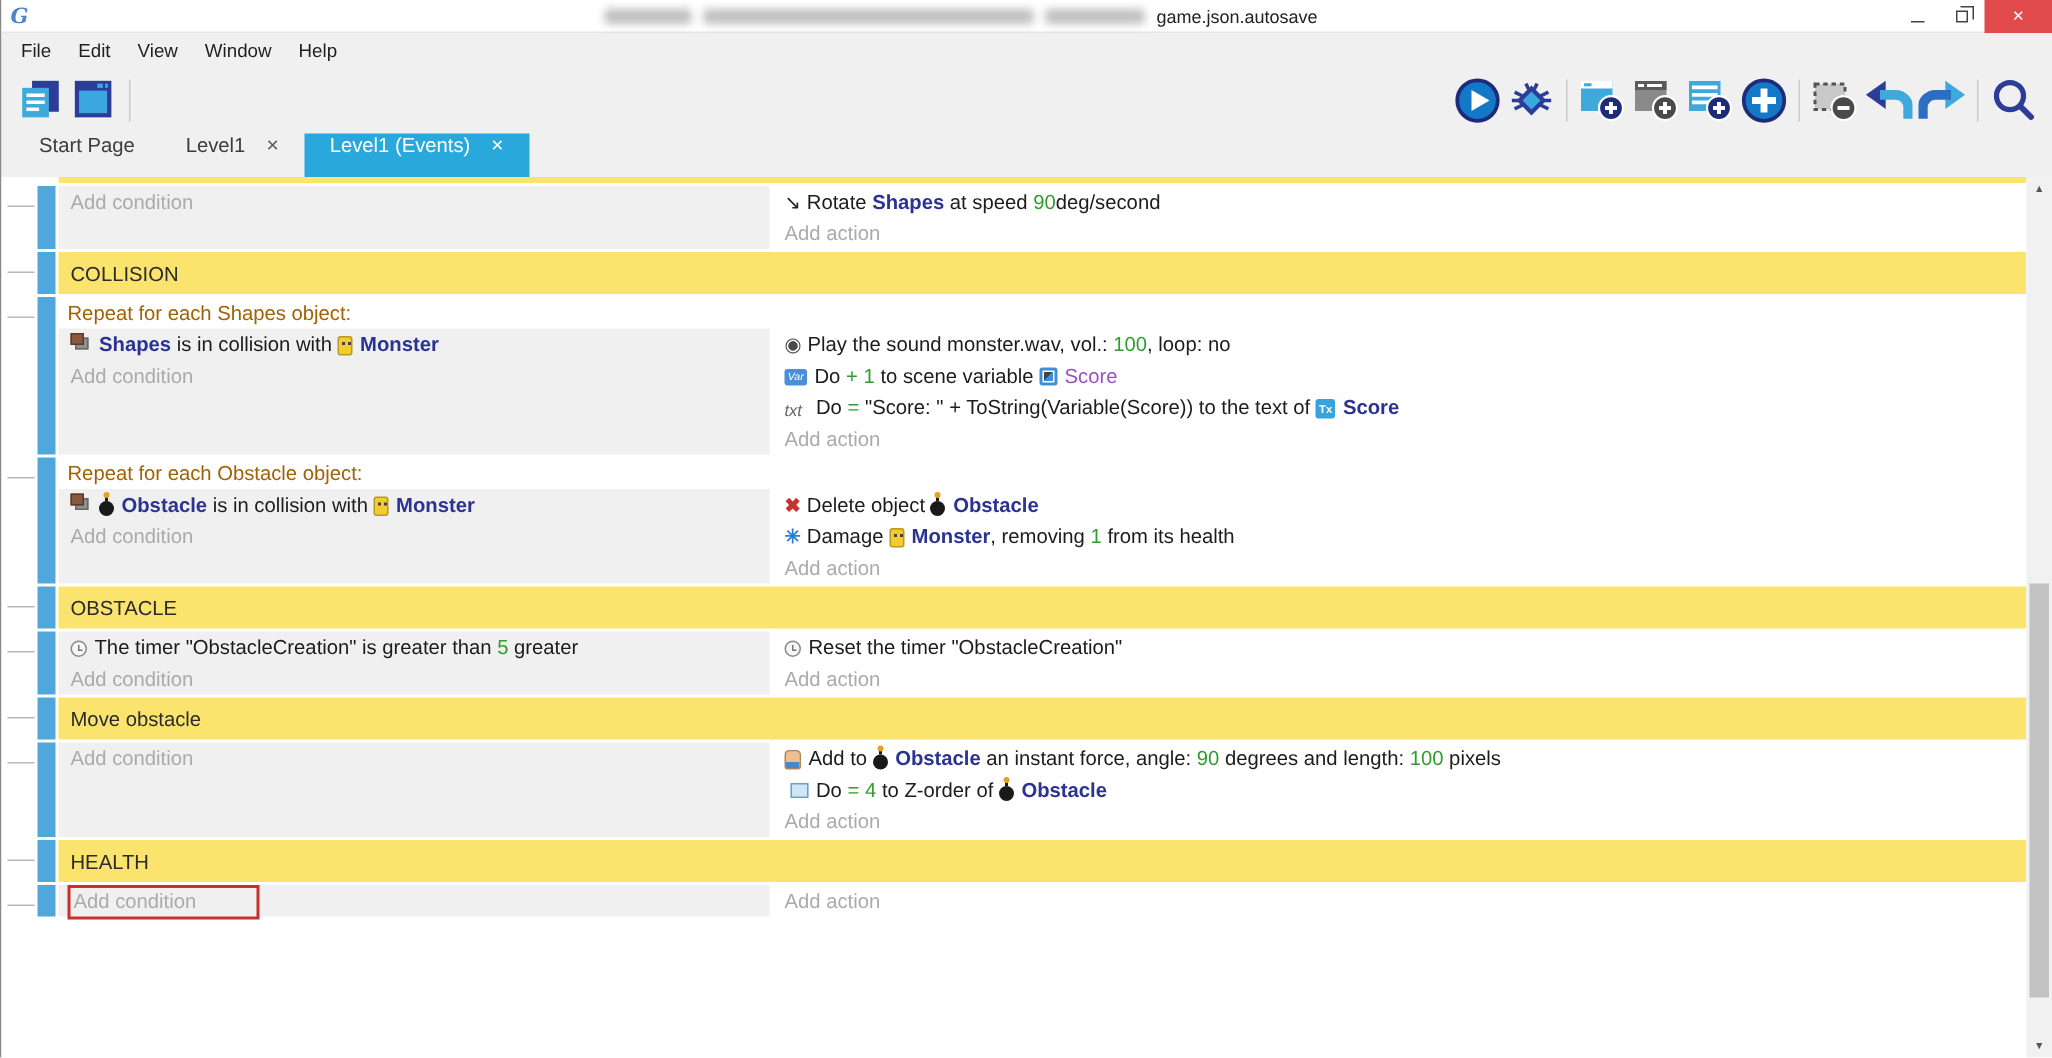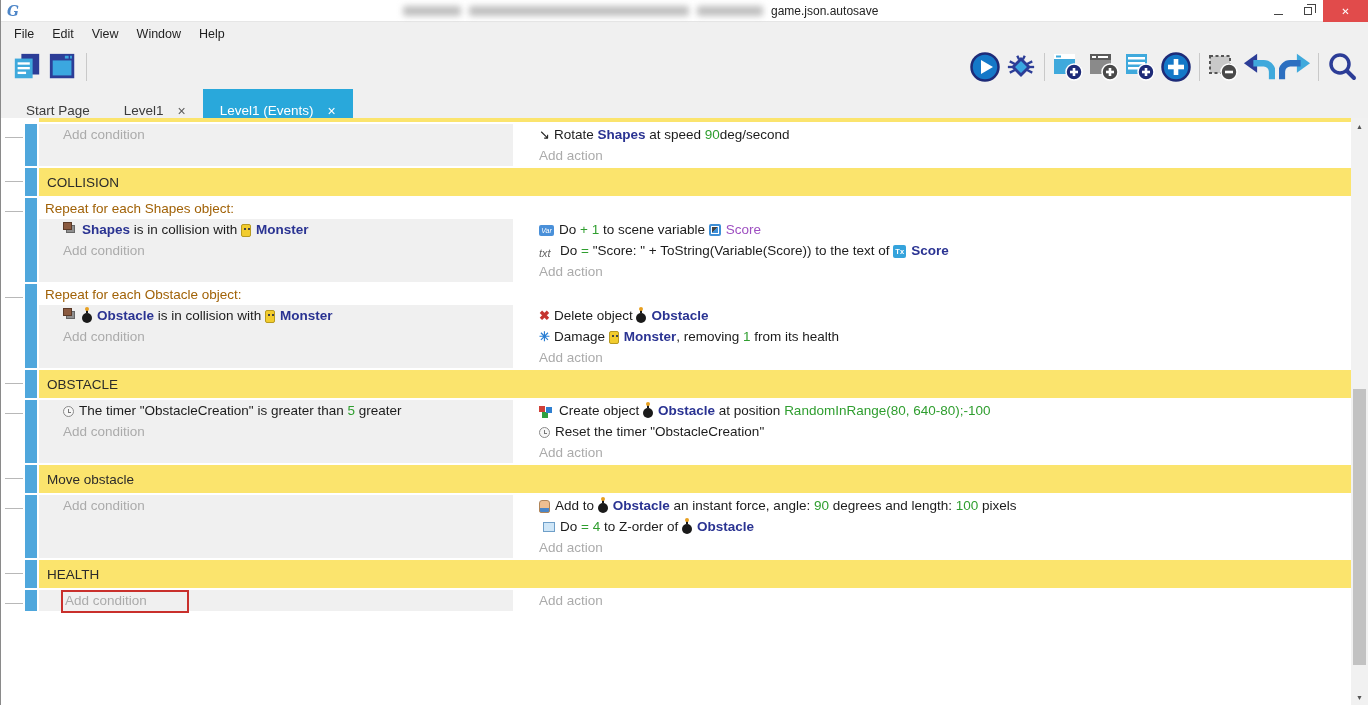--- a/index.html
+++ b/index.html
@@ -24,39 +24,39 @@
   .menu-item{padding:0 9px;height:100%;display:flex;align-items:center;cursor:default}
 
   
   .toolbar{height:42px;background:#f0f0f0;display:flex;align-items:center;padding:0 8px}
   .tbtn{border:none;background:transparent;width:36px;height:36px;display:flex;align-items:center;justify-content:center;padding:0}
   .tsep{width:1px;height:28px;background:#c9c9c9;margin:0 5px}
   .tspacer{flex:1}
 
   
   .tabbar{height:30px;background:#f0f0f0;display:flex;align-items:flex-end;padding-left:8px}
-  .tab{height:29px;display:flex;align-items:flex-end;padding:0 17px;font-size:13.5px;color:#3c3c3c;gap:14px;white-space:nowrap}
+  .tab{height:29px;display:flex;align-items:flex-start;padding:0 17px;font-size:13.5px;color:#3c3c3c;gap:14px;white-space:nowrap}
   .tab.active{background:#29A8DB;color:#fff}
   .tclose{font-size:14px;color:#5a5a5a;line-height:1}
   .tab.active .tclose{color:#fff}
 
   
   .content{position:relative;height:587px;background:#fff}
   .sheet{position:absolute;left:0;top:0;right:17px;bottom:0;overflow:hidden;padding-left:24px}
   .sliver{height:4px;background:#FBE46D;margin:0 0 2px 14px}
   .row{display:flex;margin-bottom:2px;position:relative}
   .row::before{content:'';position:absolute;left:-20px;top:13px;width:18px;height:1px;background:#b8b8b8}
   .bar{width:12px;background:#4FA7DC;flex:none;margin-right:2px}
   .cbody{flex:1;background:#FBE46D;height:28px;display:flex;align-items:center;padding-left:8px;font-size:13.5px;color:#2b2b2b}
   .ev-body{flex:1;display:flex;flex-direction:column}
   .hdr{background:#fff;font-size:13.5px;color:#a16207;height:21px;line-height:21px;padding-left:6px;white-space:nowrap}
   .cols{display:flex;flex:1;align-items:stretch}
   .cond{width:474px;flex:none;background:#f0f0f0;margin-right:2px}
   .acts{flex:1;background:#fff}
-  .line{height:21px;line-height:21px;font-size:13.5px;color:#1c1c1c;padding-left:24px;white-space:nowrap}
+  .line{height:21px;line-height:21px;font-size:13.5px;color:#1c1c1c;padding-left:8px;white-space:nowrap}
   .line.add{color:#ABABAB}
   .s-o{color:#2A3392;font-weight:bold}
   .s-v{color:#2F9E2F}
   .s-p{color:#9E4FC1}
   .red-box{display:inline-block;border:2px solid #C9302C;padding:0 40px 2px 2px;margin:-1px 0 0 -2px;line-height:17px}
 
   
   .chic{display:inline-block;margin-right:4px;font-size:12px}
   .chdel{color:#C5342F;font-weight:bold;font-size:13px}
   .chsnd{color:#4a4a4a;font-size:13px}
@@ -276,20 +276,21 @@
         <div class="row ev-row">
           <div class="bar"></div>
           <div class="ev-body">
             <div class="hdr">Repeat for each Shapes object:</div>
             <div class="cols">
               <div class="cond">
                 <div class="line"><span class="ic ic-collision"></span><span class="s-o">Shapes</span><span> is in collision with </span><span class="ic ic-monster"></span><span class="s-o">Monster</span></div>
                 <div class="line add">Add condition</div>
               </div>
               <div class="acts">
+                <div class="line"><span class="chic chsnd">◉</span><span>Play the sound monster.wav, vol.: </span><span class="s-v">100</span><span>, loop: no</span></div>
                 <div class="line"><span class="ic ic-var"></span><span>Do </span><span class="s-v">+ 1</span><span> to scene variable </span><span class="ic ic-scenevar"></span><span class="s-p">Score</span></div>
                 <div class="line"><span class="ic ic-txt"></span><span>Do </span><span class="s-v">=</span><span> "Score: " + ToString(Variable(Score)) to the text of </span><span class="ic ic-textobj"></span><span class="s-o">Score</span></div>
                 <div class="line add">Add action</div>
               </div>
             </div>
           </div>
         </div>
         <div class="row ev-row">
           <div class="bar"></div>
           <div class="ev-body">
@@ -313,21 +314,20 @@
         </div>
         <div class="row ev-row">
           <div class="bar"></div>
           <div class="ev-body">
             <div class="cols">
               <div class="cond">
                 <div class="line"><span class="ic ic-timer"></span><span>The timer "ObstacleCreation" is greater than </span><span class="s-v">5</span><span> greater</span></div>
                 <div class="line add">Add condition</div>
               </div>
               <div class="acts">
-                <div class="line"><span class="ic ic-create"></span><span>Create object </span><span class="ic ic-bomb"></span><span class="s-o">Obstacle</span><span> at position </span><span class="s-v">RandomInRange(80, 640-80);-100</span></div>
                 <div class="line"><span class="ic ic-timer"></span><span>Reset the timer "ObstacleCreation"</span></div>
                 <div class="line add">Add action</div>
               </div>
             </div>
           </div>
         </div>
         <div class="row comment-row">
           <div class="bar"></div>
           <div class="cbody">Move obstacle</div>
         </div>

